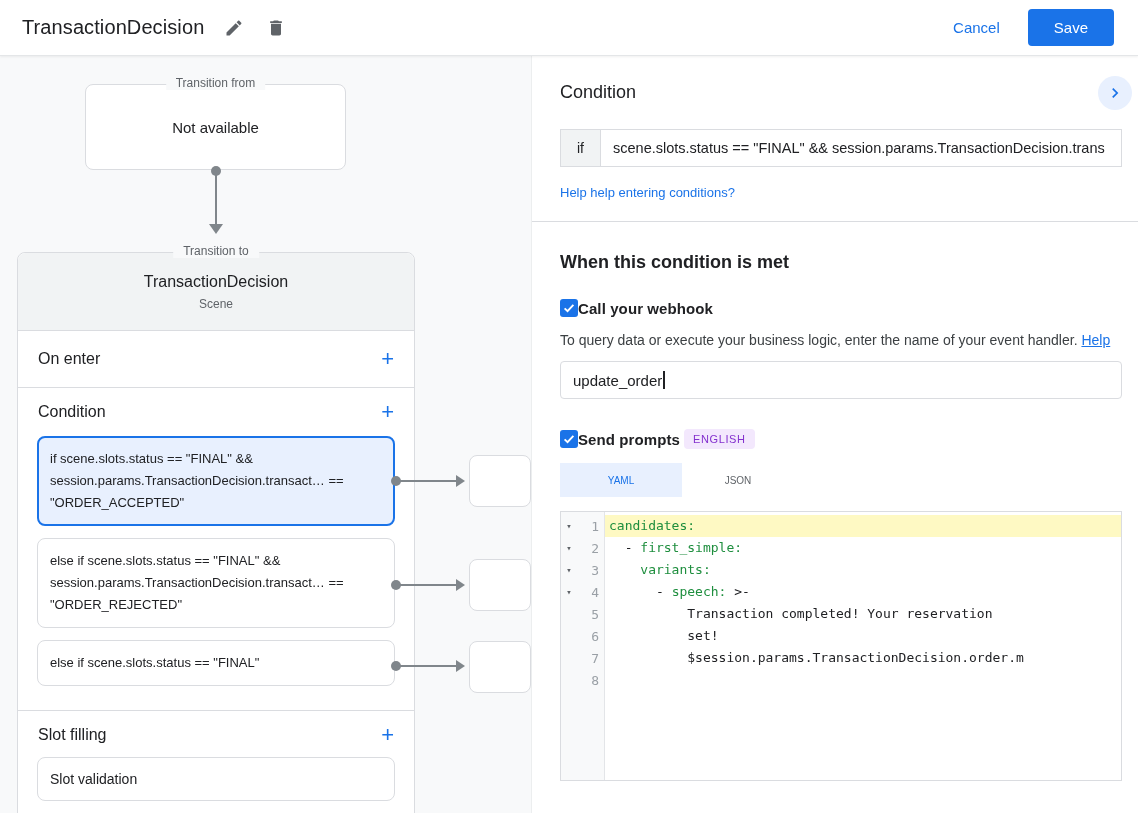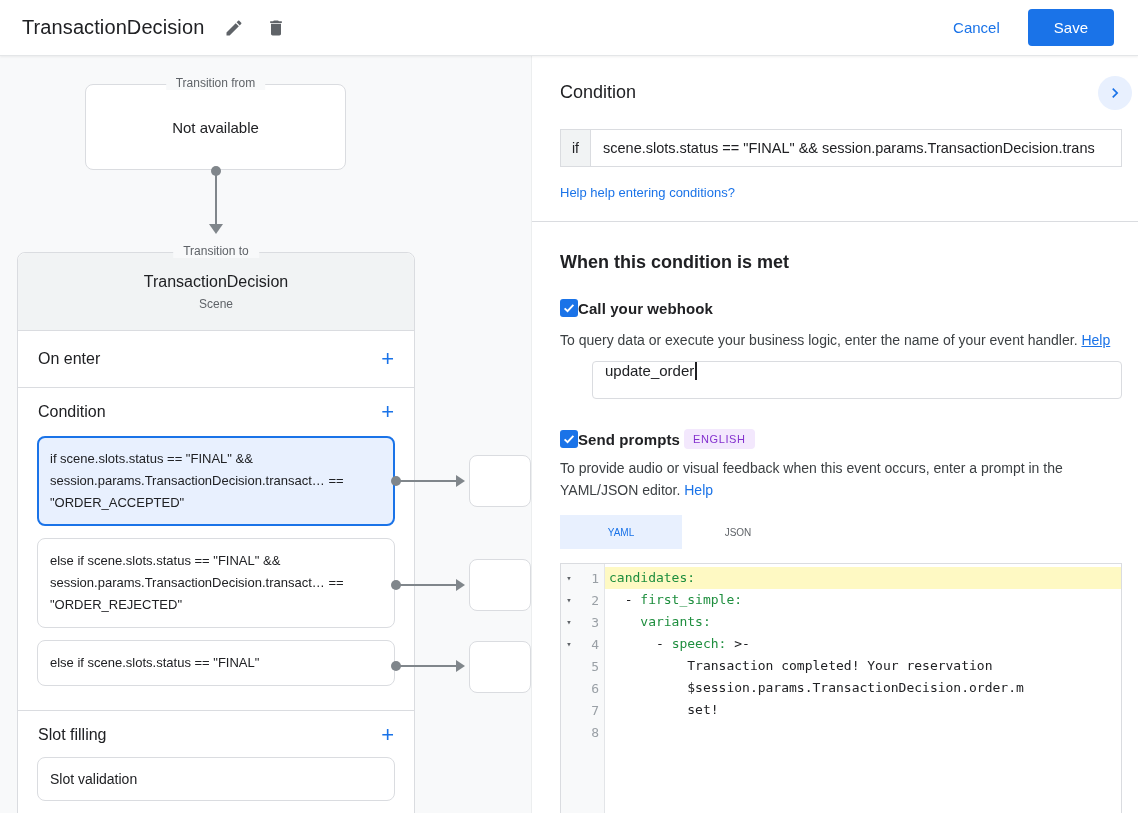--- a/index.html
+++ b/index.html
@@ -59,36 +59,36 @@
   .slot-section .section-row { padding: 14px 20px 0 20px; }
   .slot-item { margin: 12px 19px 0 19px; background: #fff; border: 1px solid #dadce0; border-radius: 8px;
     padding: 13px 12px; font-size: 14px; color: #202124; cursor: pointer; }
 
   
   .panel-head { position: relative; margin-top: 26px; }
   .panel-heading { font-size: 18px; font-weight: 400; color: #202124; }
   .chevron-btn { position: absolute; right: -10px; top: -6px; width: 34px; height: 34px; border-radius: 50%;
     background: #e8f0fe; border: none; cursor: pointer; display: flex; align-items: center; justify-content: center; }
   .if-row { margin-top: 26px; height: 38px; display: flex; border: 1px solid #dadce0; background: #fff; }
-  .if-prefix { width: 30px; background: #f1f3f4; border-right: 1px solid #dadce0; display: flex; align-items: center; justify-content: center; font-size: 14px; color: #202124; }
+  .if-prefix { width: 40px; background: #f1f3f4; border-right: 1px solid #dadce0; display: flex; align-items: center; justify-content: center; font-size: 14px; color: #202124; }
   .if-value { flex: 1; display: flex; align-items: center; padding: 0 12px; font-size: 14.5px; color: #202124; white-space: nowrap; overflow: hidden; }
   .help-link { display: inline-block; margin-top: 18px; color: #1a73e8; font-size: 13px; text-decoration: none; cursor: pointer; }
   .panel-divider { border: none; border-top: 1px solid #dadce0; margin: 20px -16px 0 -28px; }
   .when-heading { margin-top: 30px; font-size: 18px; font-weight: 700; color: #202124; }
 
   .check-row { display: flex; align-items: center; }
   .row-webhook { margin-top: 26px; }
   .row-prompts { margin-top: 30px; }
   .checkbox { width: 18px; height: 18px; border-radius: 3px; background: #1a73e8; display: flex; align-items: center; justify-content: center; cursor: pointer; flex: none; }
   .check-label { font-size: 15px; font-weight: 600; color: #202124; letter-spacing: 0.1px; }
   .desc { margin-top: 12px; font-size: 14px; color: #3c4043; line-height: 22px; }
   .desc .inline-help { color: #1a73e8; cursor: pointer; }
   .desc .underlined { text-decoration: underline; }
   .text-input { margin-top: 10px; height: 38px; border: 1px solid #dadce0; border-radius: 4px; background: #fff;
-    display: flex; align-items: flex-start; padding: 0 12px; font-size: 15px; color: #202124; cursor: text; margin-left: 32px; }
+    display: flex; align-items: center; padding: 0 12px; font-size: 15px; color: #202124; cursor: text; }
   .caret { display: inline-block; width: 1.5px; height: 18px; background: #202124; margin-left: 1px; }
 
   .lang-badge { background: #f3e8fd; color: #8430ce; font-size: 11px; font-weight: 400; letter-spacing: 0.6px;
     padding: 4px 9px; border-radius: 4px; margin-left: 4px; }
 
   .tabs { margin-top: 14px; display: flex; }
   .tab { height: 34px; display: flex; align-items: center; justify-content: center; font-size: 10px; font-weight: 500; cursor: pointer; }
   .tab-yaml { width: 122px; background: #e8f0fe; color: #1a73e8; }
   .tab-json { width: 112px; color: #5f6368; }
 
@@ -247,24 +247,20 @@
         <span>
           <svg width="14" height="14" viewBox="0 0 24 24">
               <path fill="none" stroke="#ffffff" stroke-width="3.2" d="M4.5 12.5l5 5 10-11"></path>
             </svg>
         </span>
       </span>
       <span class="check-label">Send prompts</span>
       <span class="lang-badge">ENGLISH</span>
     </div>
 
-    <div class="desc" style="margin-top:8px;">
-      <span>To provide audio or visual feedback when this event occurs, enter a prompt in the YAML/JSON editor.</span>
-      <a class="inline-help">Help</a>
-    </div>
 
     <div class="tabs">
       <div class="tab tab-yaml">YAML</div>
       <div class="tab tab-json">JSON</div>
     </div>
 
     <div class="editor">
       <div class="gutter" id="editor-gutter">
           <div class="gutter-row">
             <span class="fold-cell">▾</span>
@@ -298,20 +294,20 @@
             <span class="fold-cell"></span>
             <span class="num-cell">8</span>
           </div>
         </div>
       <div class="code-area" id="editor-code">
           <div class="code-line highlight"><span class="tok-key">candidates:</span></div>
           <div class="code-line"><span class="tok-plain">  - </span><span class="tok-key">first_simple:</span></div>
           <div class="code-line"><span class="tok-plain">    </span><span class="tok-key">variants:</span></div>
           <div class="code-line"><span class="tok-plain">      - </span><span class="tok-key">speech:</span><span class="tok-plain"> &gt;-</span></div>
           <div class="code-line"><span class="tok-plain">          Transaction completed! Your reservation</span></div>
+          <div class="code-line"><span class="tok-plain">          set!</span></div>
           <div class="code-line"><span class="tok-plain">          $session.params.TransactionDecision.order.m</span></div>
-          <div class="code-line"><span class="tok-plain">          set!</span></div>
           <div class="code-line"></div>
         </div>
     </div>
 
   </div>
 </div>
 
 </body></html>

